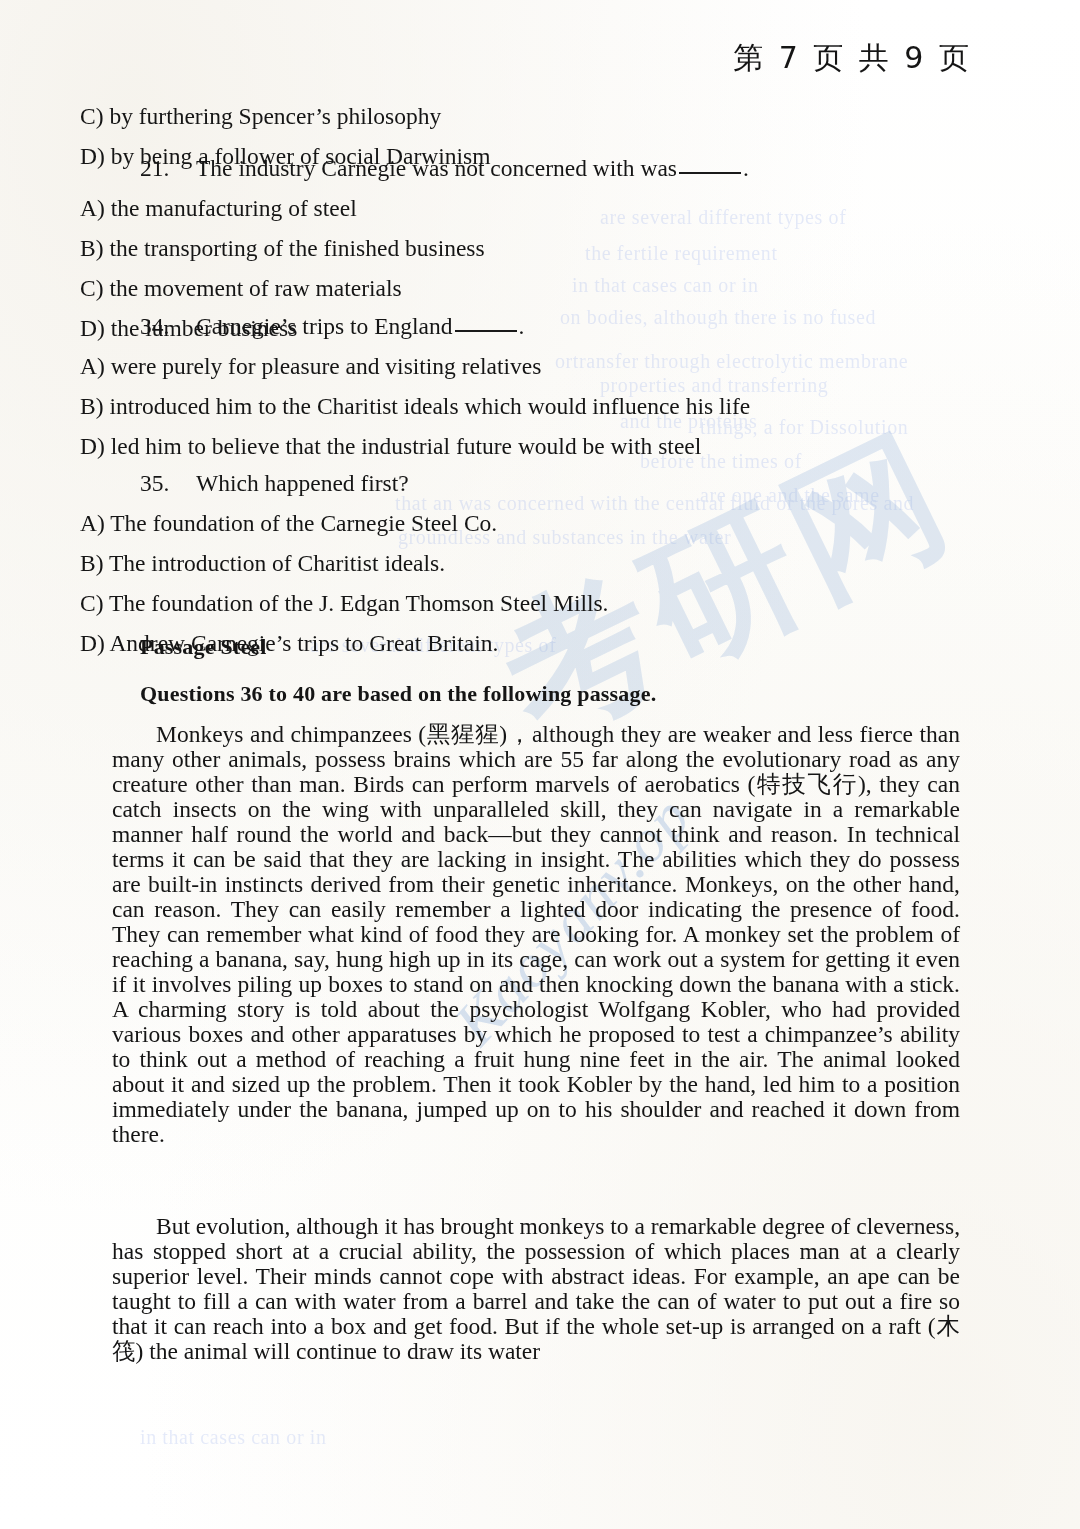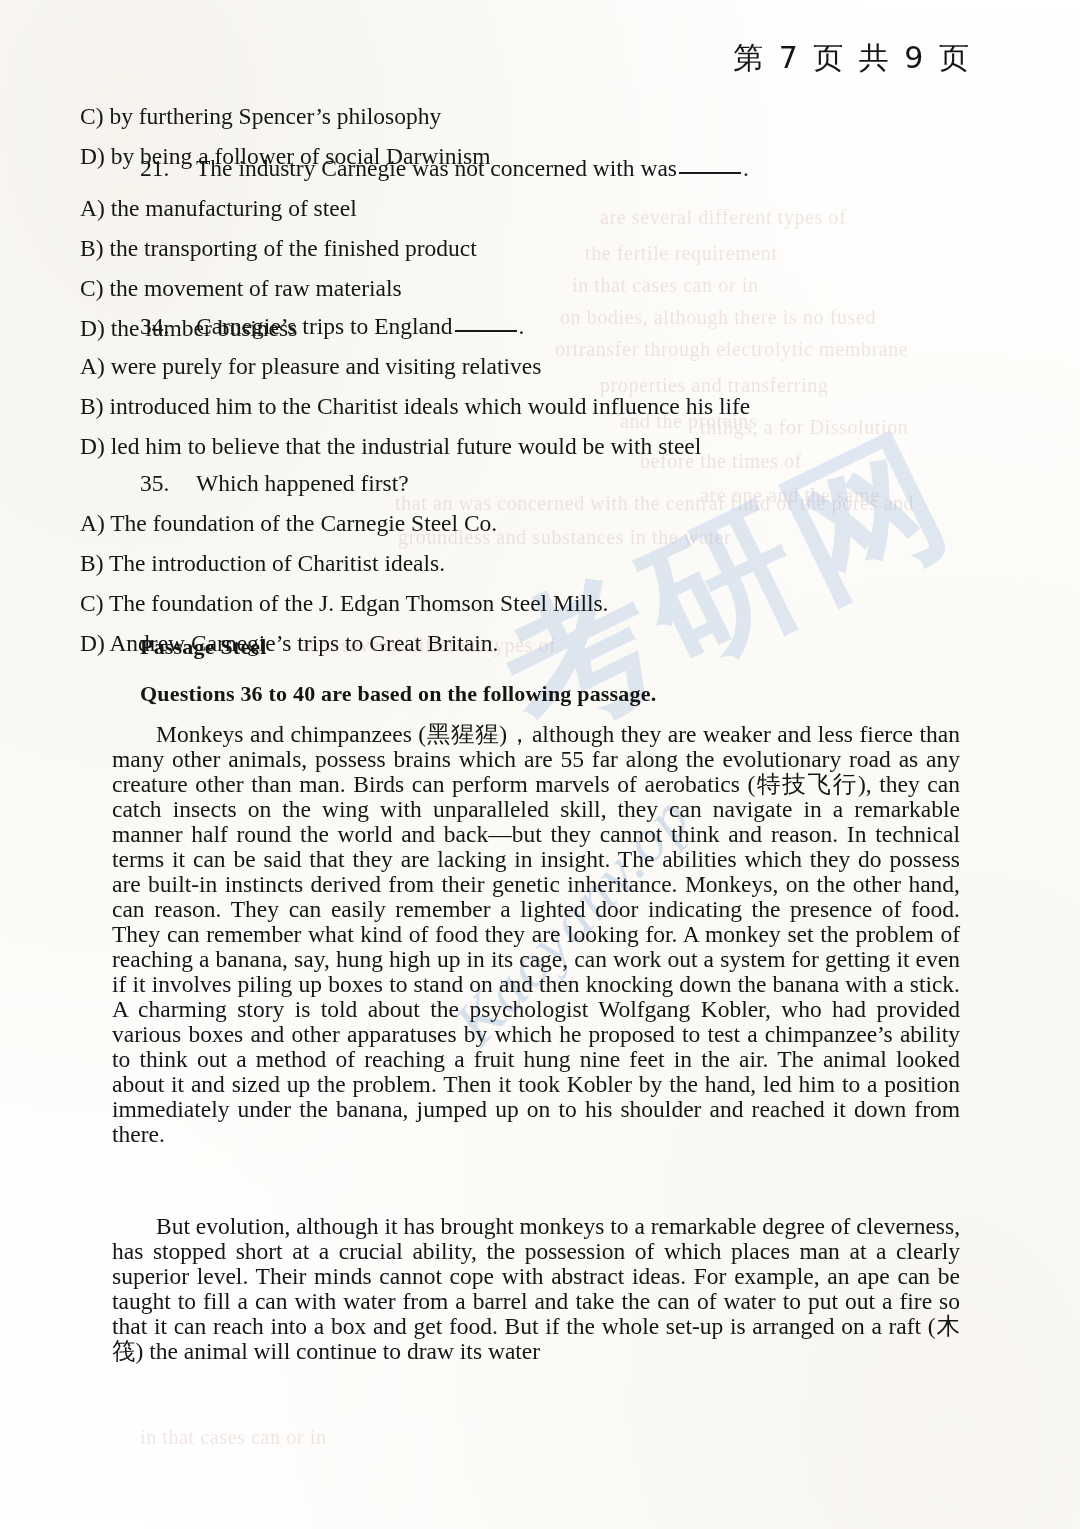--- a/index.html
+++ b/index.html
@@ -28,21 +28,21 @@
       linear-gradient(180deg, #ffffff 0%, #fdfdfb 45%, #ffffff 100%);
     pointer-events: none;
   }
 
   
   .ghost-layer {
     position: absolute;
     inset: 0;
     pointer-events: none;
     opacity: 0.11;
-    color: #7f1d1d;
+    color: #1d4ed8;
     font-family: "Liberation Serif", serif;
     font-size: 20px;
     line-height: 34px;
     letter-spacing: 0.6px;
   }
   .ghost-line { position: absolute; white-space: nowrap; }
 
   
   .watermark {
     position: absolute;
@@ -146,21 +146,21 @@
 
 <div class="page">
 
   <div class="paper-tint"></div>
 
   <div class="ghost-layer">
     <div class="ghost-line" style="left:600px; top:200px;">are several different types of</div>
     <div class="ghost-line" style="left:585px; top:236px;">the fertile requirement</div>
     <div class="ghost-line" style="left:572px; top:268px;">in that cases can or in</div>
     <div class="ghost-line" style="left:560px; top:300px;">on bodies, although there is no fused</div>
-    <div class="ghost-line" style="left:555px; top:332px;">ortransfer through electrolytic membrane</div>
+    <div class="ghost-line" style="left:555px; top:344px;">ortransfer through electrolytic membrane</div>
     <div class="ghost-line" style="left:600px; top:368px;">properties and transferring</div>
     <div class="ghost-line" style="left:620px; top:404px;">and the proteins</div>
     <div class="ghost-line" style="left:700px; top:410px;">things, a for  Dissolution</div>
     <div class="ghost-line" style="left:640px; top:444px;">before the times of</div>
     <div class="ghost-line" style="left:700px; top:478px;">are one and the same</div>
     <div class="ghost-line" style="left:395px; top:486px;">that an was concerned with the central fluid or the pores and</div>
     <div class="ghost-line" style="left:398px; top:520px;">groundless and substances in the water</div>
     <div class="ghost-line" style="left:310px; top:628px;">are several different types of</div>
     <div class="ghost-line" style="left:140px; top:1420px;">in that cases can or in</div>
   </div>
@@ -187,21 +187,21 @@
       <div class="q-row">
         <span class="q-num">21.</span>
         <span class="q-text"><span>The industry Carnegie was not concerned with was</span><span class="blank"></span><span>.</span></span>
       </div>
       <div class="opt-row">
         <span>A)</span>
         <span>the manufacturing of steel</span>
       </div>
       <div class="opt-row">
         <span>B)</span>
-        <span>the transporting of the finished product</span>
+        <span>the transporting of the finished business</span>
       </div>
       <div class="opt-row">
         <span>C)</span>
         <span>the movement of raw materials</span>
       </div>
       <div class="opt-row">
         <span>D)</span>
         <span>the lumber business</span>
       </div>
     </div>

